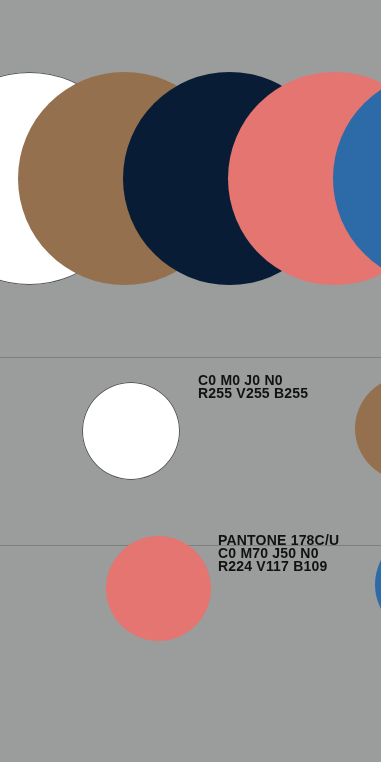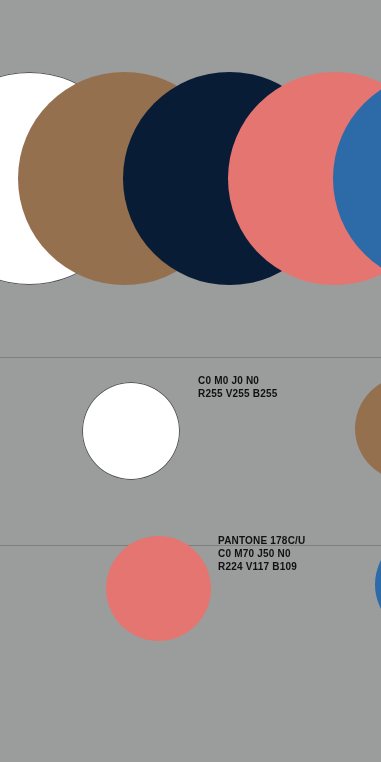--- a/index.html
+++ b/index.html
@@ -67,21 +67,21 @@
   #white-dot-next  { left: 355px;  top: 18px;  width: 105px; height: 105px; background: #95704f; }
 
   
   #coral-dot-main  { left: 86px;   top: 14px;  width: 105px; height: 105px; background: #e47571; }
   #coral-dot-next  { left: 355px;  top: 10px;  width: 105px; height: 105px; background: #2c6aa8; }
 
   
   .spec-block {
     position: absolute;
     color: #111111;
-    font-size: 10px;
+    font-size: 14px;
     font-weight: bold;
     line-height: 13px;
     letter-spacing: 0.2px;
     white-space: nowrap;
   }
   .spec-line { display: block; }
 
   #white-spec-center { left: 198px; top: 16px; }
 
   #coral-spec-center { left: 198px; top: 12px; }

